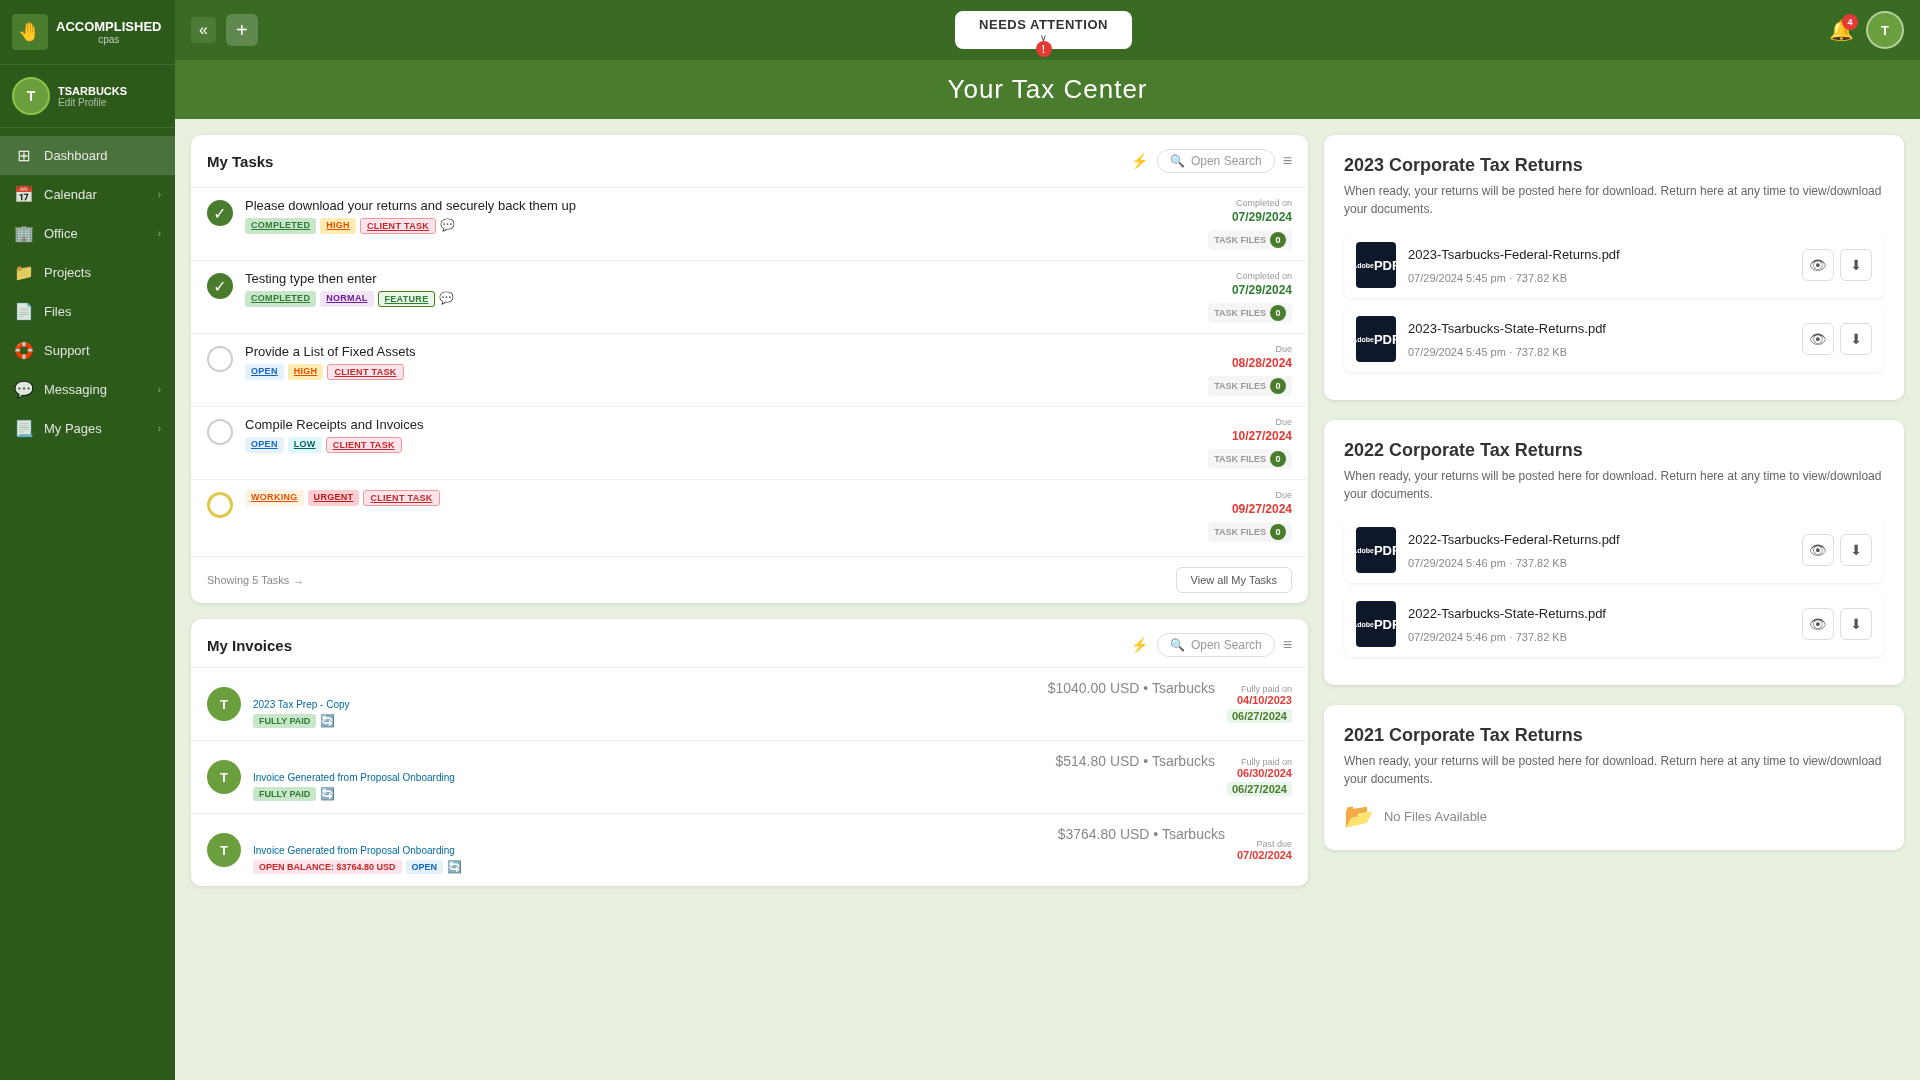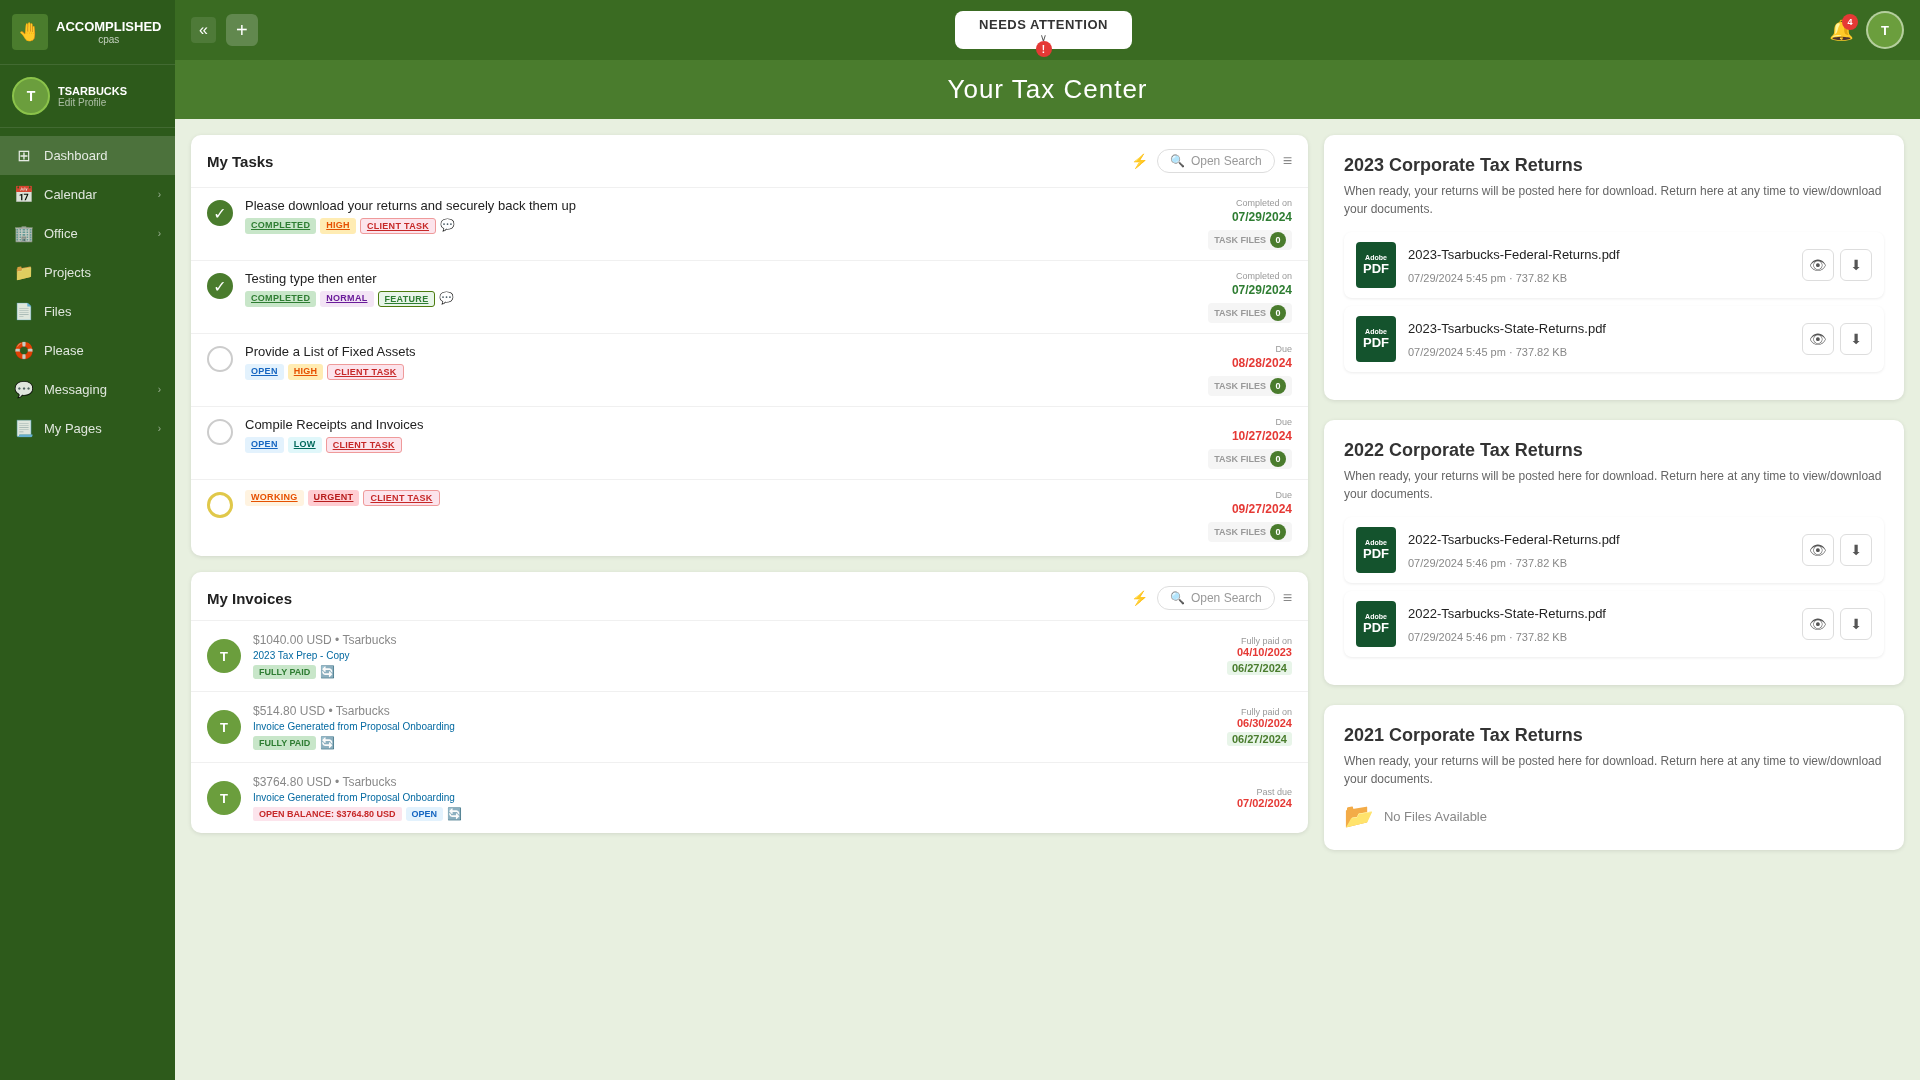--- a/index.html
+++ b/index.html
@@ -182,21 +182,21 @@
       font-size: 11px; color: #555; cursor: pointer;
     }
 
     
     .invoice-item {
       display: flex; align-items: center; padding: 12px 16px; gap: 12px;
       border-top: 1px solid #f0f0f0;
     }
     .invoice-avatar { width: 34px; height: 34px; border-radius: 50%; background: #6b9e3d; flex-shrink: 0; display: flex; align-items: center; justify-content: center; color: white; font-size: 13px; font-weight: bold; }
     .invoice-content { flex: 1; min-width: 0; }
-    .invoice-amount-line { font-size: 12px; color: #888; margin-bottom: 3px; }
+    .invoice-amount-line { font-size: 14px; color: #888; margin-bottom: 3px; text-align: right; }
     .invoice-name { font-size: 10px; color: #0369a1; margin-bottom: 4px; }
     .invoice-badges { display: flex; gap: 4px; align-items: center; }
     .badge-fully-paid { background: #c8e6c9; color: #2e7d32; font-size: 9px; font-weight: 700; padding: 2px 6px; border-radius: 3px; text-transform: uppercase; }
     .badge-open-balance { background: #fce4ec; color: #c62828; font-size: 9px; font-weight: 700; padding: 2px 6px; border-radius: 2px; text-transform: uppercase; }
     .badge-open-inv { background: #e3f2fd; color: #1565c0; font-size: 9px; font-weight: 700; padding: 2px 6px; border-radius: 3px; text-transform: uppercase; }
     .recur-icon { color: #aaa; font-size: 12px; cursor: pointer; }
     .invoice-meta { text-align: right; flex-shrink: 0; }
     .invoice-date-label { font-size: 9px; color: #999; }
     .invoice-date { font-size: 11px; font-weight: 700; color: #4a7c2d; }
     .invoice-date.red { color: #e53935; }
@@ -205,21 +205,21 @@
     
     .right-col { width: 580px; flex-shrink: 0; display: flex; flex-direction: column; gap: 20px; }
     .tax-section { }
     .tax-section-title { font-size: 18px; font-weight: 600; color: #333; margin-bottom: 6px; }
     .tax-section-desc { font-size: 12px; color: #666; margin-bottom: 14px; line-height: 1.5; }
     .pdf-file-item {
       display: flex; align-items: center; gap: 12px;
       padding: 10px 12px; background: white; border-radius: 8px; margin-bottom: 8px;
       box-shadow: 0 1px 3px rgba(0,0,0,0.08);
     }
-    .pdf-icon { width: 40px; height: 46px; background: #14532d; border-radius: 4px; display: flex; flex-direction: column; align-items: center; justify-content: center; color: white; font-size: 9px; font-weight: 700; flex-shrink: 0; }
+    .pdf-icon { width: 40px; height: 46px; background: #0f172a; border-radius: 4px; display: flex; flex-direction: row; align-items: center; justify-content: center; color: white; font-size: 9px; font-weight: 700; flex-shrink: 0; }
     .pdf-icon-top { font-size: 7px; }
     .pdf-icon-main { font-size: 13px; font-weight: 900; }
     .file-info { flex: 1; }
     .file-name { font-size: 13px; color: #222; font-weight: 500; }
     .file-meta { font-size: 11px; color: #888; margin-top: 10px; }
     .file-actions { display: flex; gap: 6px; }
     .file-action-btn {
       width: 32px; height: 32px; border: 1px solid #ddd; border-radius: 6px; background: white;
       cursor: pointer; display: flex; align-items: center; justify-content: center; color: #555; font-size: 14px;
     }
@@ -275,21 +275,21 @@
     </div>
     <div class="nav-item">
       <div class="nav-item-left">
         <span class="nav-icon">📄</span>
         <span>Files</span>
       </div>
     </div>
     <div class="nav-item">
       <div class="nav-item-left">
         <span class="nav-icon">🛟</span>
-        <span>Please</span>
+        <span>Support</span>
       </div>
     </div>
     <div class="nav-item">
       <div class="nav-item-left">
         <span class="nav-icon">💬</span>
         <span>Messaging</span>
       </div>
       <span class="nav-chevron">›</span>
     </div>
     <div class="nav-item">
@@ -439,20 +439,27 @@
               <span class="task-date-label">Due</span>
               <span class="task-date">09/27/2024</span>
               <div class="task-files">
                 <span>TASK FILES</span>
                 <span class="files-count">0</span>
               </div>
             </div>
           </div>
 
         </div>
+        <div class="task-footer">
+          <div class="showing-text">
+            <span>Showing 5 Tasks</span>
+            <span>→</span>
+          </div>
+          <button class="view-all-btn">View all My Tasks</button>
+        </div>
       </div>
 
       <div class="card">
         <div class="card-header">
           <span class="card-title">My Invoices</span>
           <div class="card-header-right">
             <span style="color:#888;font-size:14px;">⚡</span>
             <div class="search-box">
               <span style="font-size:12px;">🔍</span>
               <span>Open Search</span>

